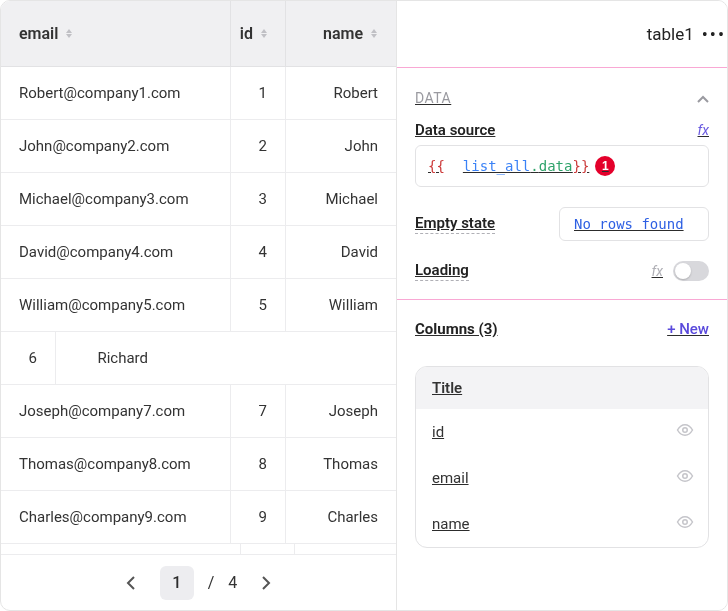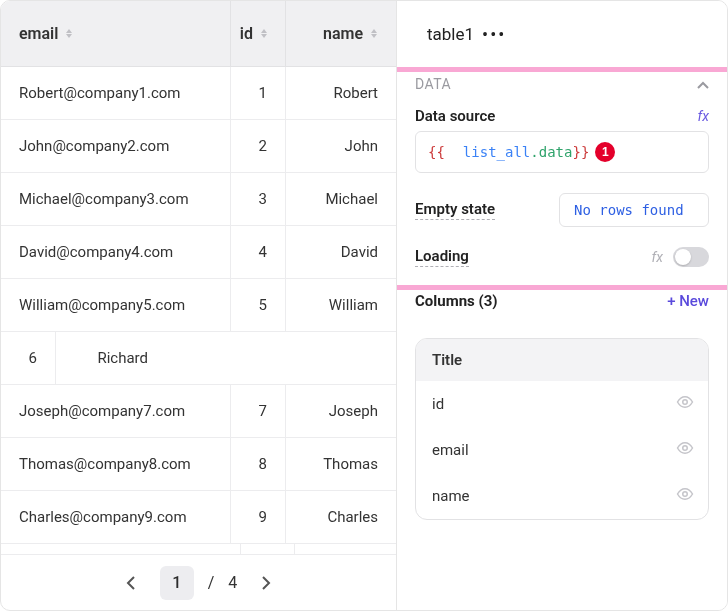--- a/index.html
+++ b/index.html
@@ -32,25 +32,25 @@
 
   
   .pager { height: 56px; display: flex; align-items: center; justify-content: center; gap: 14px; border-top: 1px solid #ececee; }
   .pager .nav { width: 30px; height: 30px; display: flex; align-items: center; justify-content: center; color: #555; cursor: pointer; border-radius: 4px; }
   .pager .nav svg { width: 10px; height: 14px; }
   .pager .cur { width: 34px; height: 34px; display: flex; align-items: center; justify-content: center; background: #ededf0; border-radius: 6px; font-weight: 500; }
   .pager .sep { color: #333; }
   .pager .tot { color: #333; }
 
   
-  .panel-head { height: 66px; display: flex; align-items: center; padding: 0 30px; justify-content: flex-start; gap: 8px; }
+  .panel-head { height: 66px; display: flex; align-items: center; padding: 0 1px; justify-content: flex-end; gap: 8px; }
   .panel-head .title { font-size: 17px; color: #222; }
   .panel-head .more { font-size: 18px; letter-spacing: 2px; color: #222; cursor: pointer; }
 
-  .section { border-top: 5px solid #f9a8d4; padding: 2px 18px 18px 18px; }
+  .section { border-top: 1px solid #f9a8d4; padding: 20px 18px 18px 18px; text-decoration: underline; }
   .section-head { display: flex; align-items: center; justify-content: space-between; margin-bottom: 14px; }
   .section-head .label { color: #9a9aa0; font-size: 14px; letter-spacing: .5px; }
   .chev { cursor: pointer; color: #9a9aa0; }
   .chev svg { width: 12px; height: 8px; }
 
   .group { margin-bottom: 20px; }
   .group-row { display: flex; align-items: center; justify-content: space-between; margin-bottom: 6px; }
   .group-label { font-weight: 600; font-size: 15px; color: #222; }
   .group-label.dashed { border-bottom: 1px dashed #b0b0b6; padding-bottom: 1px; }
   .fx { font-style: italic; font-size: 14px; color: #6a5ae0; cursor: pointer; }

